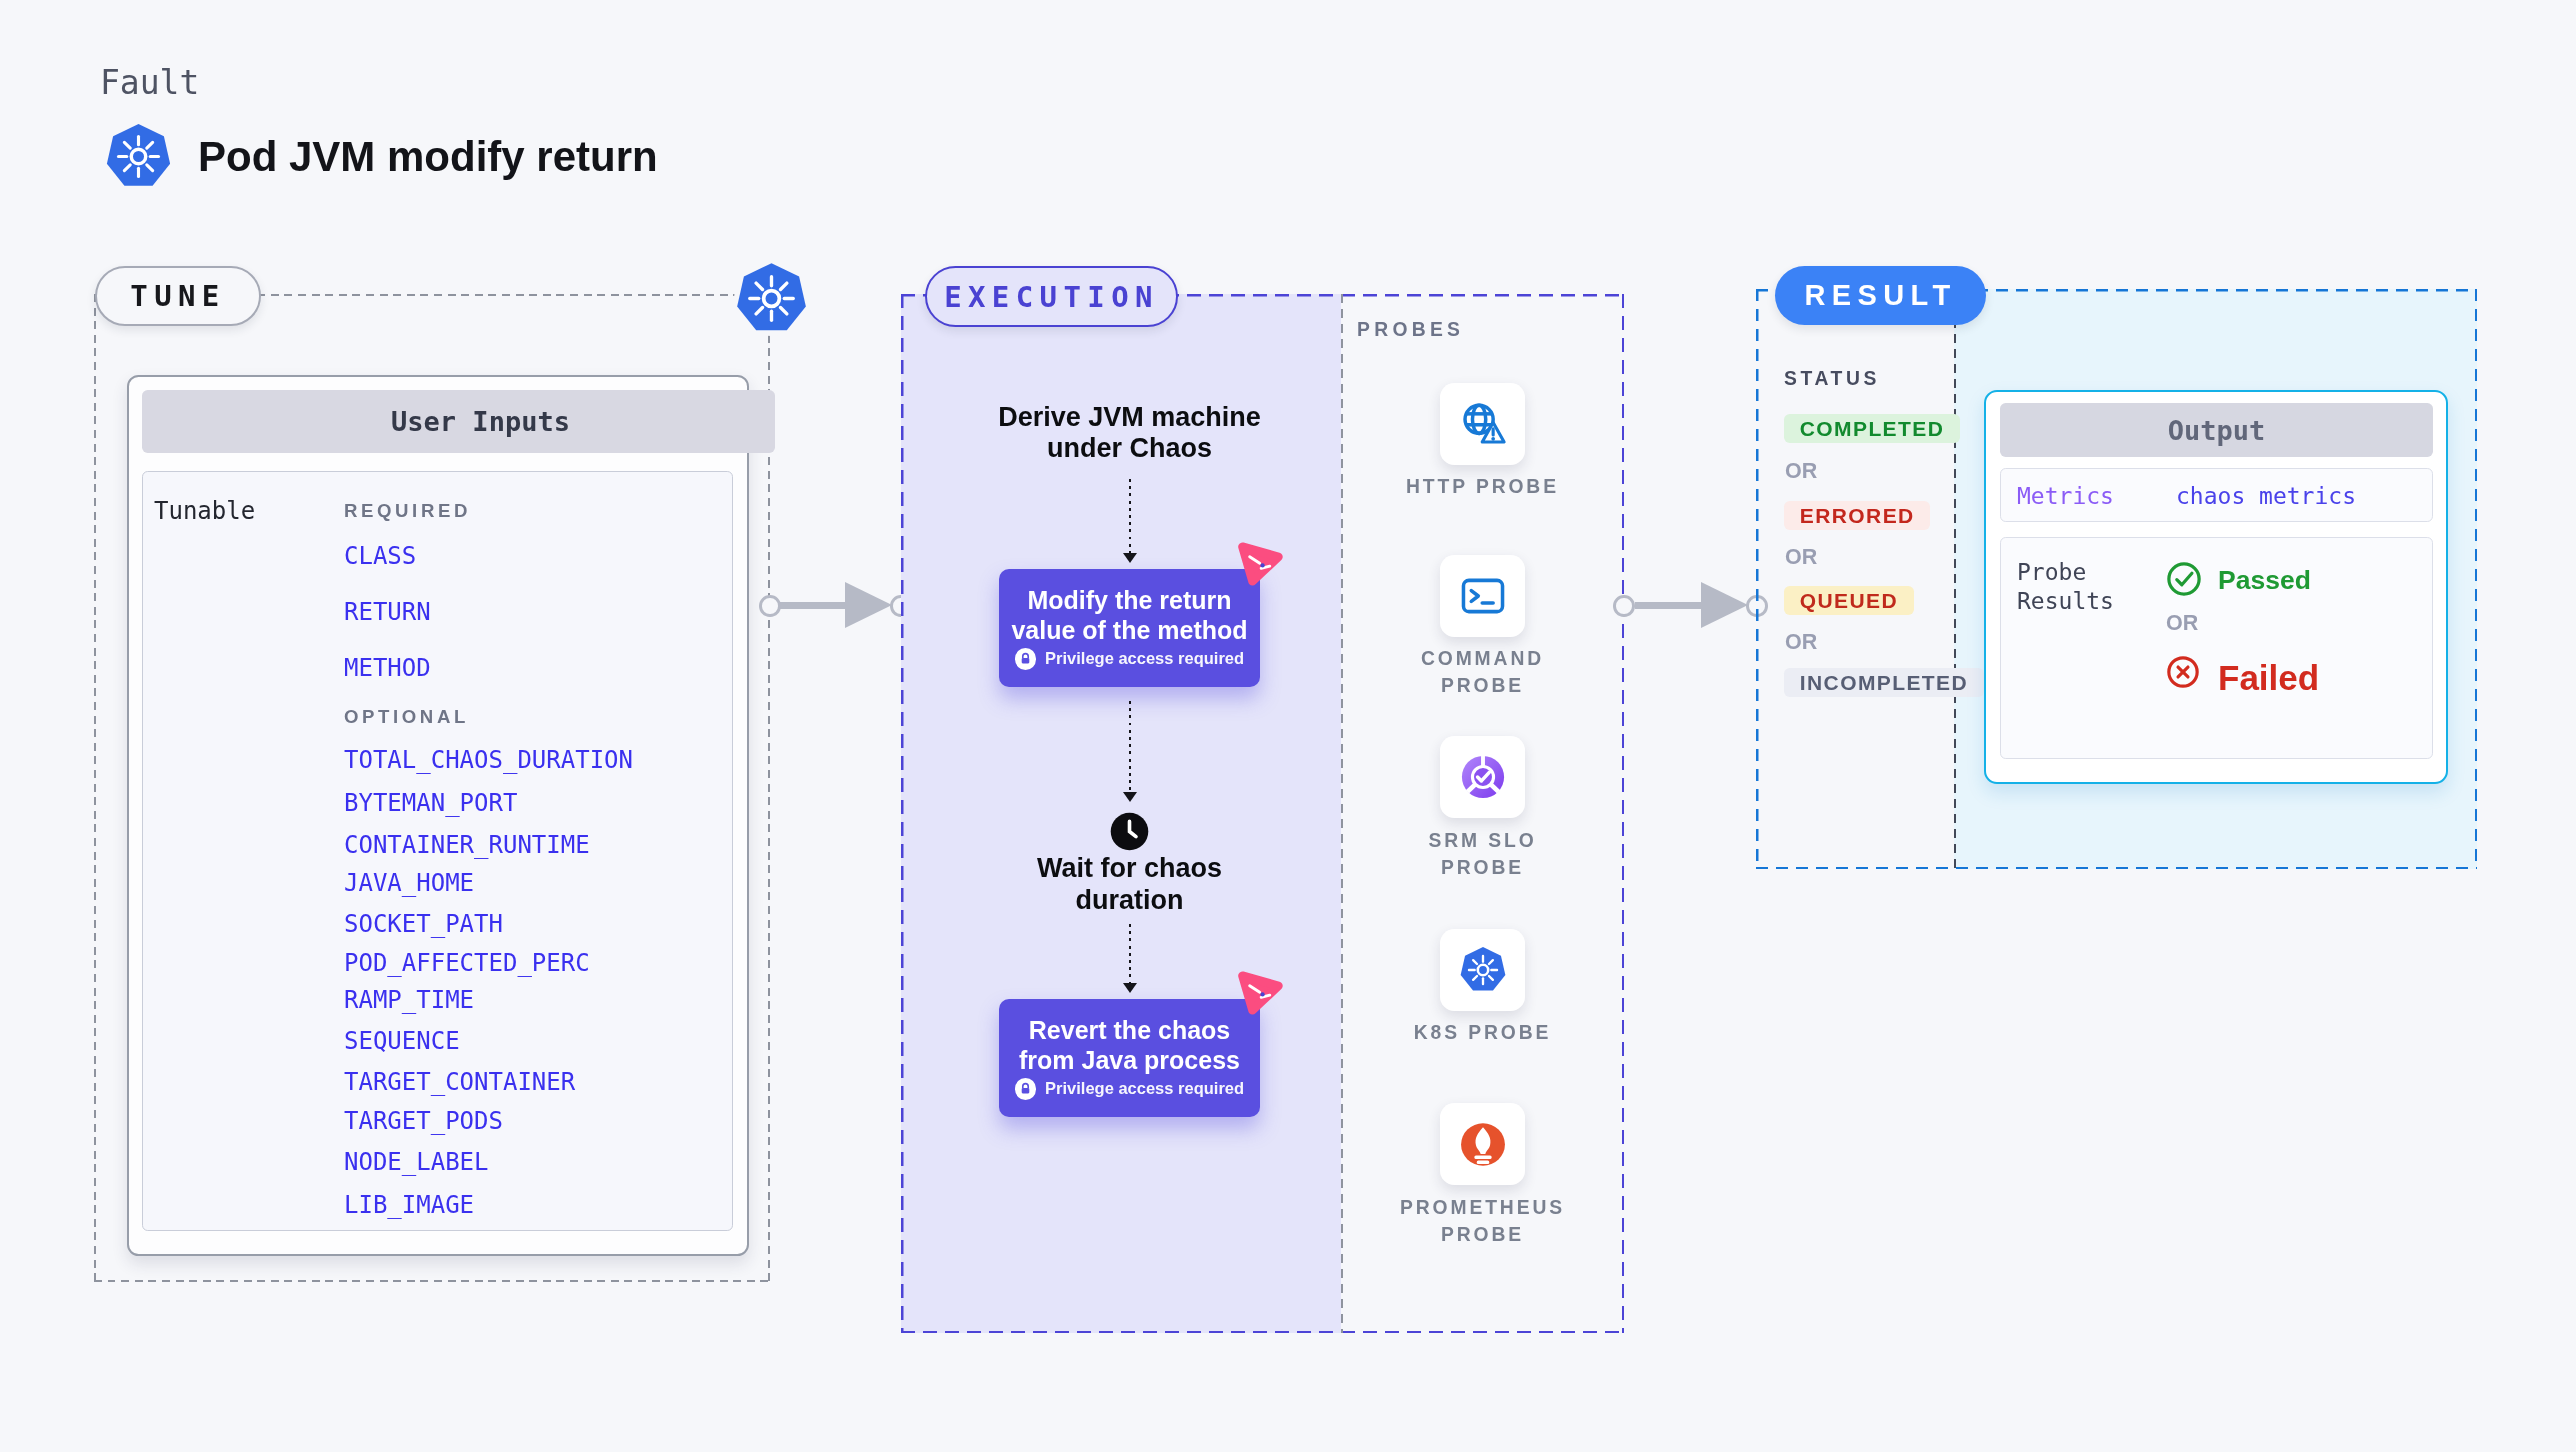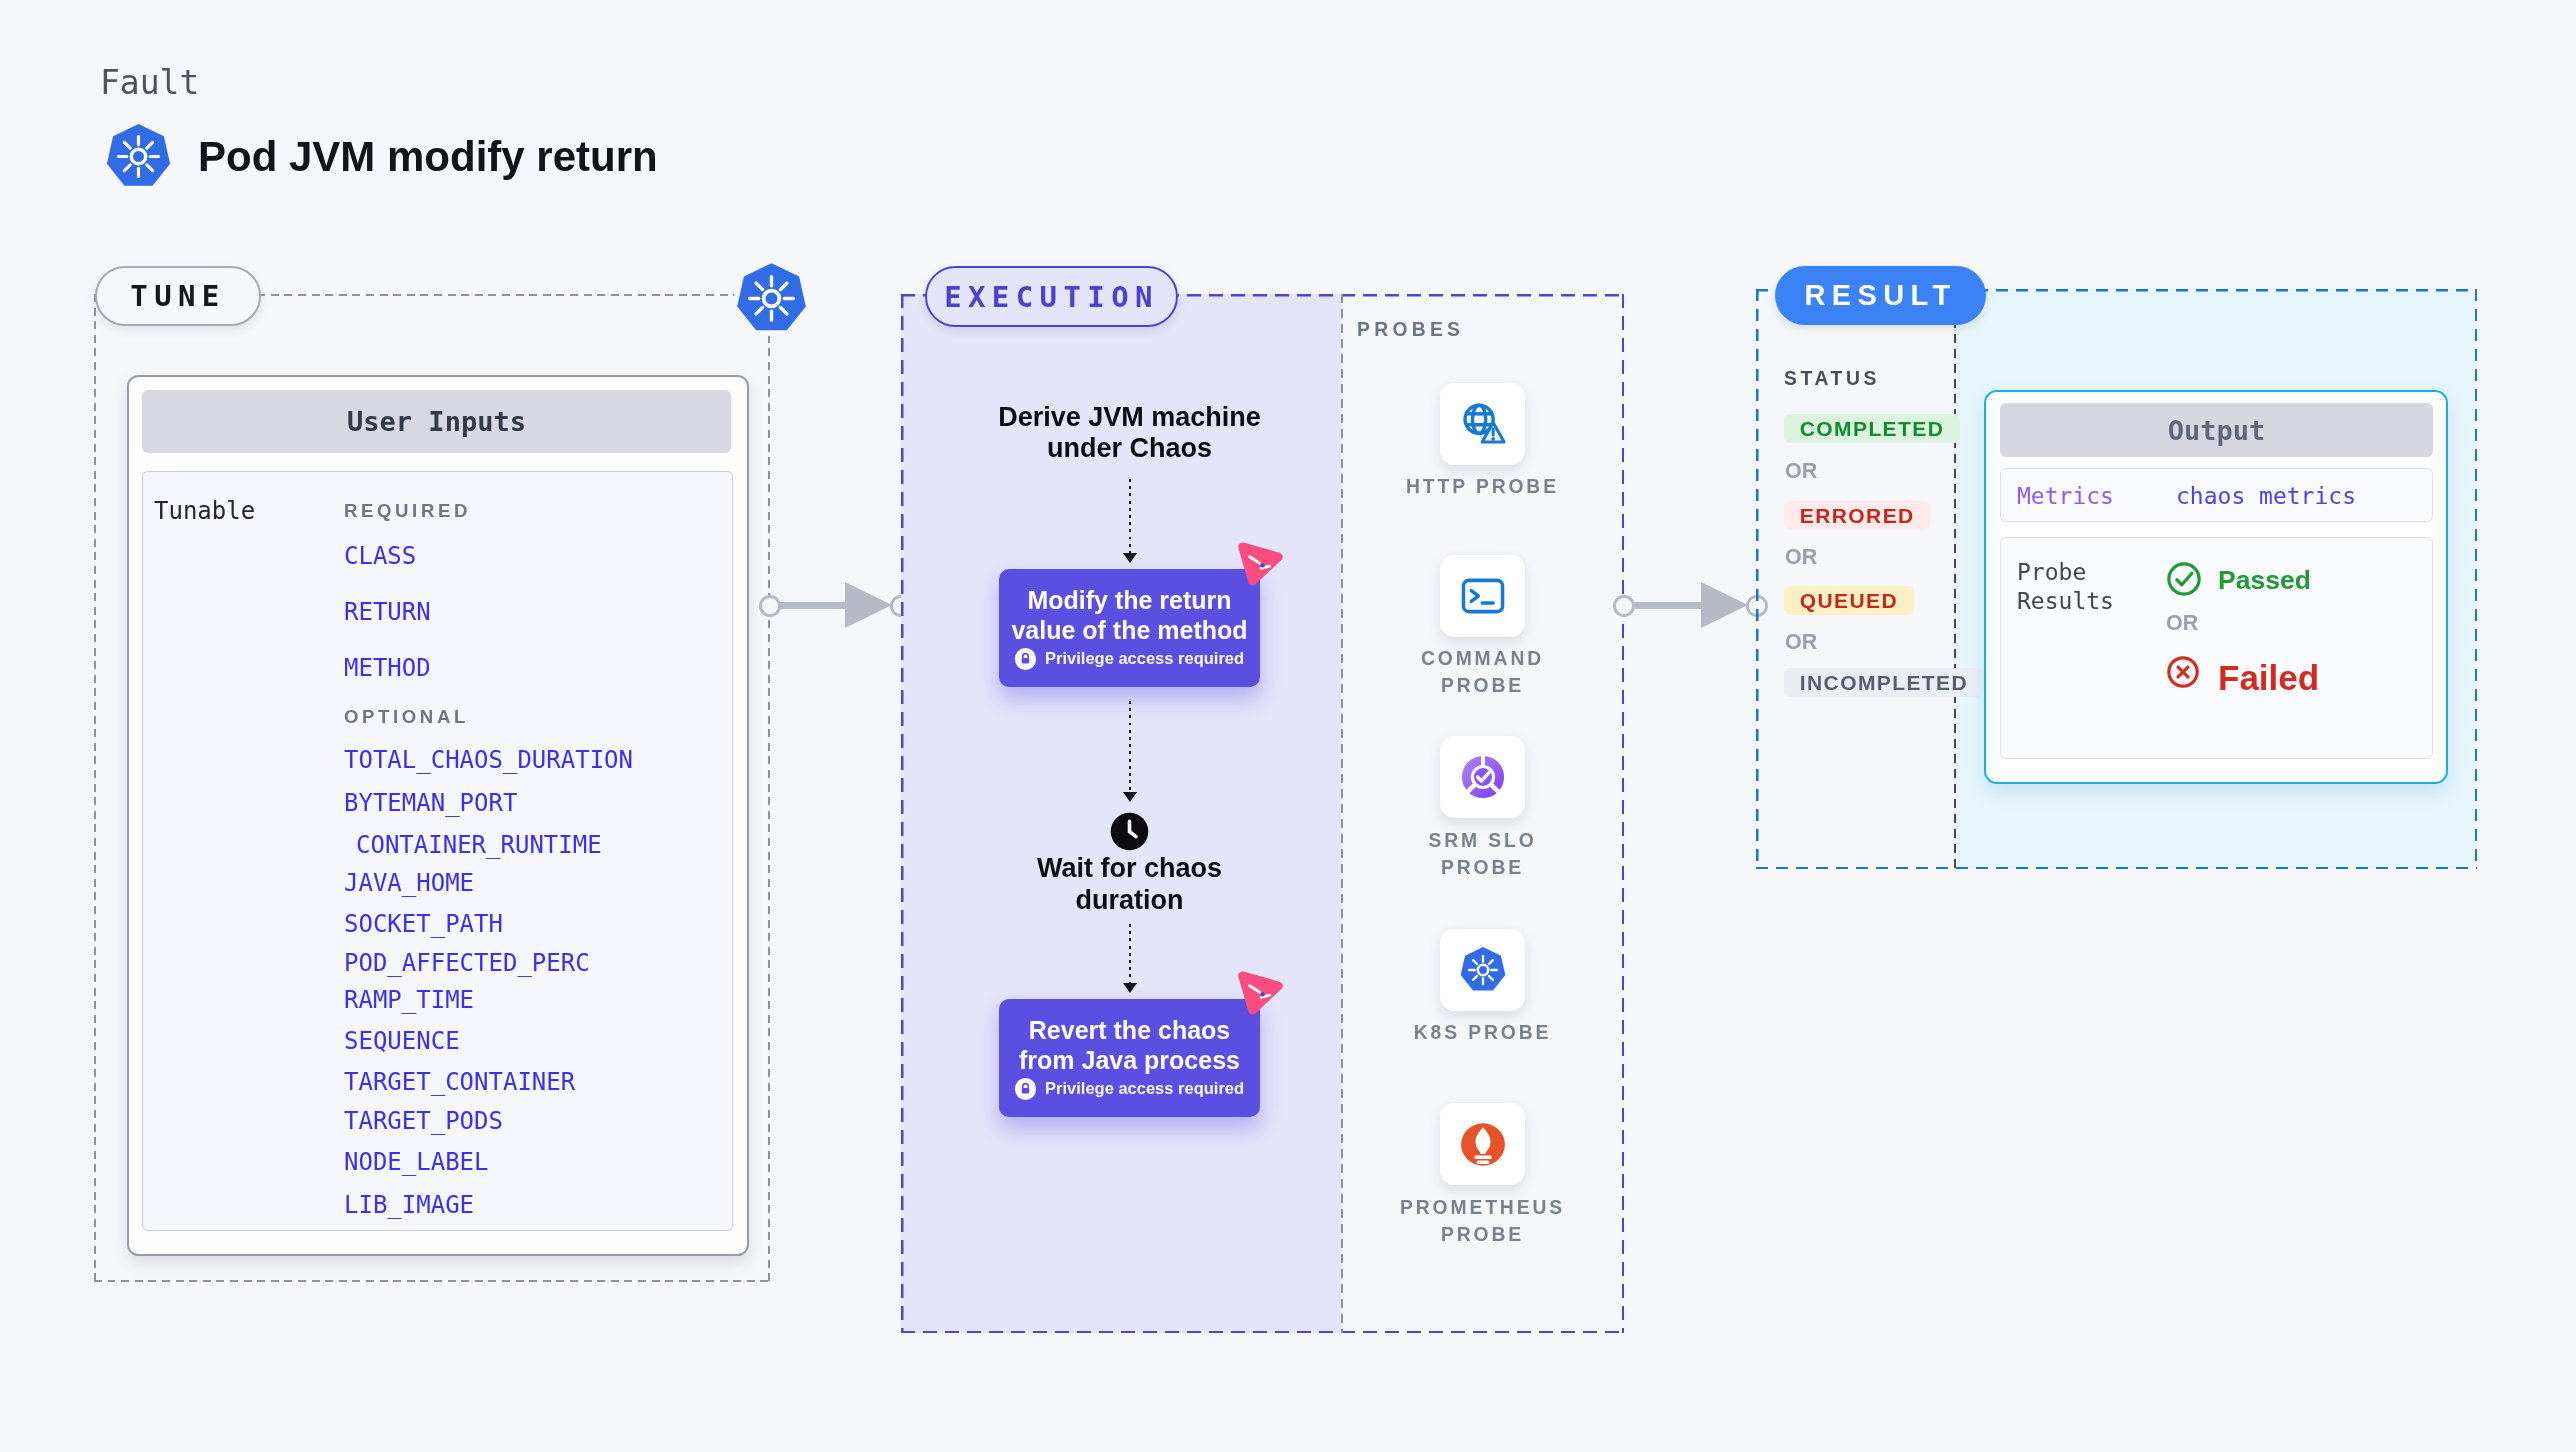--- a/index.html
+++ b/index.html
@@ -28,21 +28,21 @@
   .tune-pill{left:95px;top:266px;width:162px;height:56px;background:#f6f7fa;
              border:2.1px solid #a6aab6;color:#17181c;font-size:29px;font-weight:bold;letter-spacing:6.4px;}
   .exec-pill{left:925px;top:266px;width:249px;height:57px;background:#e4e4fa;
              border:2.9px solid #4a42d2;color:#4a42d2;font-size:29px;font-weight:bold;letter-spacing:6.4px;}
   .result-pill{left:1775px;top:266px;width:211px;height:59px;background:#3b82f6;
              color:#fff;font-size:29px;font-weight:bold;letter-spacing:6.4px;}
 
   .card{position:absolute;background:#fdfdfe;border:2.1px solid #979da9;border-radius:11.5px;
         box-shadow:0 7.2px 15.8px rgba(40,45,70,.12);}
   .hbar{position:absolute;background:#d8d8e2;border-radius:5.7px;display:flex;align-items:center;justify-content:center;
-        color:#343949;font-size:27px;font-weight:bold;}
+        color:#343949;font-size:27px;font-weight:bold;padding-left:44px;}
   .listbox{position:absolute;background:#f6f7fc;border:1.4px solid #c9cdd9;border-radius:5.7px;}
   .param{position:absolute;color:#3a30ef;font-size:24px;line-height:29px;}
   .subhead{position:absolute;color:#6f7587;font-size:18.6px;font-weight:600;letter-spacing:3.6px;}
 
   .flowtxt{position:absolute;width:287px;text-align:center;color:#0c0d10;
            font-size:27px;line-height:31.5px;font-weight:bold;}
   .dotline{position:absolute;width:2.1px;
            background:repeating-linear-gradient(180deg,#15151a 0 2.9px,transparent 2.9px 7.2px);}
   .dothead{position:absolute;width:0;height:0;border-left:7.2px solid transparent;
            border-right:7.2px solid transparent;border-top:10px solid #15151a;}
@@ -134,21 +134,21 @@
   <div class="subhead sans" style="left:344px;top:500px;">REQUIRED</div>
 
   <div class="param mono" style="left:344px;top:542px;">CLASS</div>
   <div class="param mono" style="left:344px;top:598px;">RETURN</div>
   <div class="param mono" style="left:344px;top:654px;">METHOD</div>
 
   <div class="subhead sans" style="left:344px;top:706px;">OPTIONAL</div>
 
   <div class="param mono" style="left:344px;top:746px;">TOTAL_CHAOS_DURATION</div>
   <div class="param mono" style="left:344px;top:789px;">BYTEMAN_PORT</div>
-  <div class="param mono" style="left:356px;top:831px;text-align:right;">CONTAINER_RUNTIME</div>
+  <div class="param mono" style="left:344px;top:831px;text-align:right;">CONTAINER_RUNTIME</div>
   <div class="param mono" style="left:344px;top:869px;">JAVA_HOME</div>
   <div class="param mono" style="left:344px;top:910px;">SOCKET_PATH</div>
   <div class="param mono" style="left:344px;top:949px;">POD_AFFECTED_PERC</div>
   <div class="param mono" style="left:344px;top:986px;">RAMP_TIME</div>
   <div class="param mono" style="left:344px;top:1027px;">SEQUENCE</div>
   <div class="param mono" style="left:344px;top:1068px;">TARGET_CONTAINER</div>
   <div class="param mono" style="left:344px;top:1107px;">TARGET_PODS</div>
   <div class="param mono" style="left:344px;top:1148px;">NODE_LABEL</div>
   <div class="param mono" style="left:344px;top:1191px;">LIB_IMAGE</div>
 

